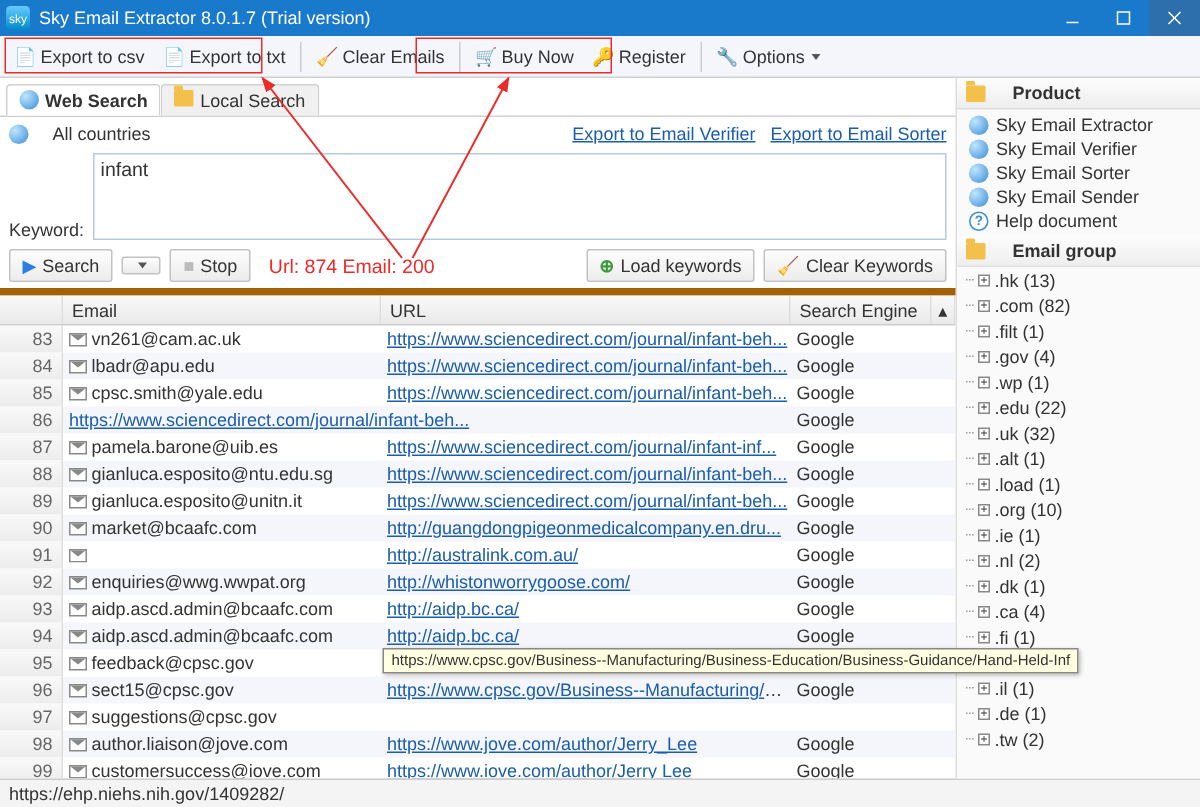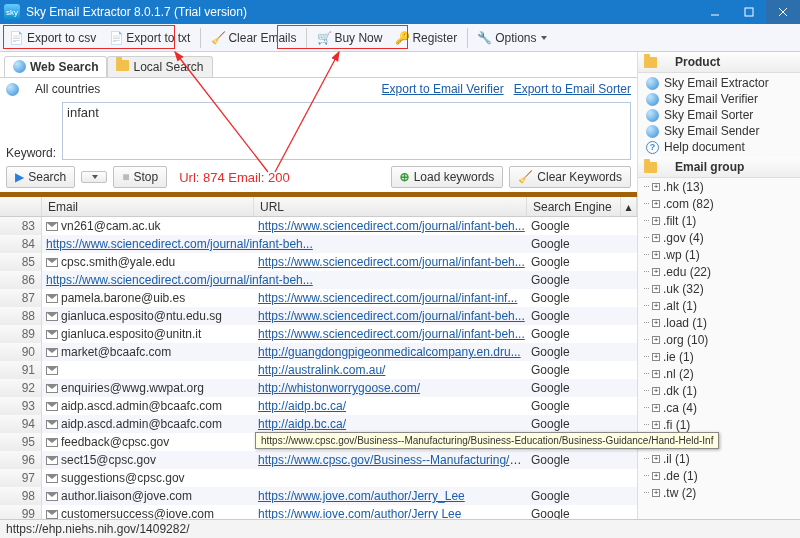--- a/index.html
+++ b/index.html
@@ -186,20 +186,24 @@
             <div class="gc1">
               <span class="envico"></span>
               <span>vn261@cam.ac.uk</span>
             </div>
             <div class="gc2"><a>https://www.sciencedirect.com/journal/infant-beh...</a></div>
             <div class="gc3">Google</div>
             <div class="gc4"></div>
           </div>
           <div class="grow alt">
             <div class="gc0">84</div>
+            <div class="gc1">
+              <span class="envico"></span>
+              <span>lbadr@apu.edu</span>
+            </div>
             <div class="gc2"><a>https://www.sciencedirect.com/journal/infant-beh...</a></div>
             <div class="gc3">Google</div>
             <div class="gc4"></div>
           </div>
           <div class="grow">
             <div class="gc0">85</div>
             <div class="gc1">
               <span class="envico"></span>
               <span>cpsc.smith@yale.edu</span>
             </div>

